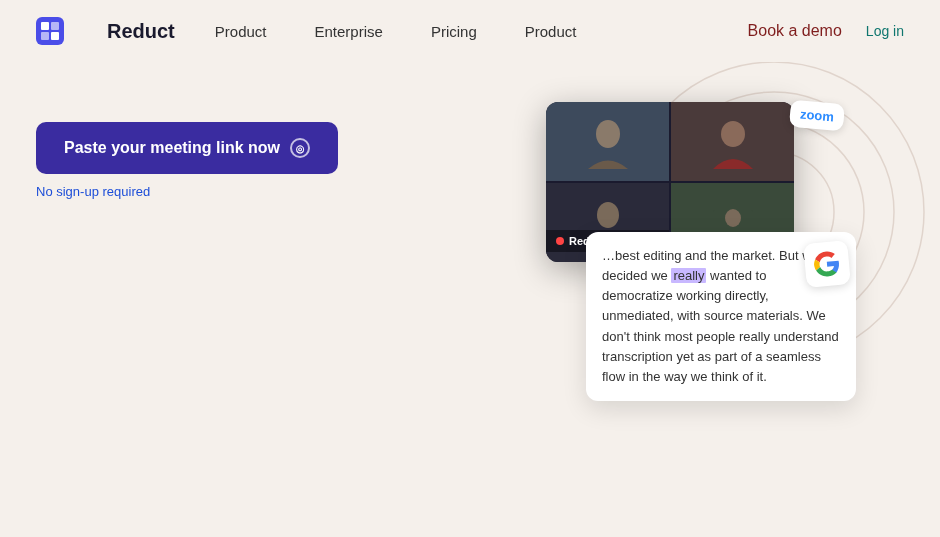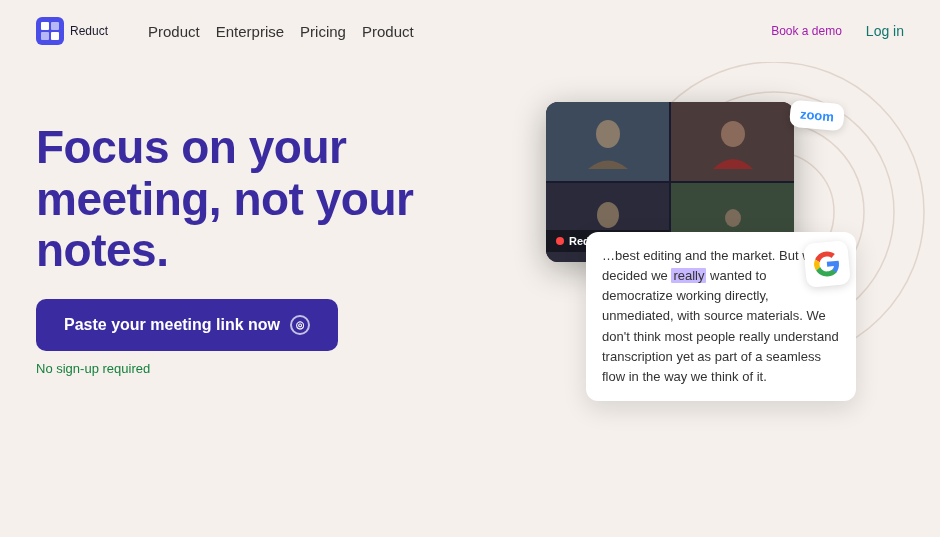--- a/index.html
+++ b/index.html
@@ -27,44 +27,45 @@
       align-items: center;
       gap: 6px;
       margin-right: 40px;
       text-decoration: none;
     }
     .logo-icon {
       width: 28px;
       height: 28px;
     }
     .logo-text {
-      font-size: 12px;
-      font-weight: 400;
+      font-size: 20px;
+      font-weight: 700;
       color: #1a1a2e;
+      margin-left: 37px;
     }
     .nav-links {
       display: flex;
       align-items: center;
-      gap: 16px;
+      gap: 48px;
       flex: 1;
     }
     .nav-link {
       font-size: 15px;
       color: #333;
       text-decoration: none;
       cursor: pointer;
     }
     .nav-right {
       display: flex;
       align-items: center;
       gap: 24px;
     }
     .btn-demo {
-      font-size: 12px;
-      color: #a21caf;
+      font-size: 16px;
+      color: #7f1d1d;
       text-decoration: none;
       cursor: pointer;
     }
     .btn-login {
       font-size: 14px;
       color: #0f766e;
       text-decoration: none;
       cursor: pointer;
     }
     .btn-try {
@@ -128,21 +129,21 @@
       height: 20px;
       border: 2px solid rgba(255,255,255,0.7);
       border-radius: 50%;
       display: inline-flex;
       align-items: center;
       justify-content: center;
       font-size: 10px;
     }
     .no-signup {
       font-size: 13px;
-      color: #15803d;
+      color: #1d4ed8;
       margin-top: 40px;
     }
 
     
     .hero-right {
       flex: 1;
       position: relative;
       height: 100%;
     }
 
@@ -289,21 +290,20 @@
   </div>
   <div class="nav-right">
     <a class="btn-demo" href="#">Book a demo</a>
     <a class="btn-login" href="#">Log in</a>
   </div>
 </nav>
 
 <div class="main">
 
   <div class="hero-left">
-    <h1 class="hero-title">Focus on your meeting, not your notes.</h1>
     <button class="btn-paste">
       <span>Paste your meeting link now</span>
       <span class="paste-icon">◎</span>
     </button>
     <br>
     <span class="no-signup">No sign-up required</span>
   </div>
 
   <div class="hero-right">
 

